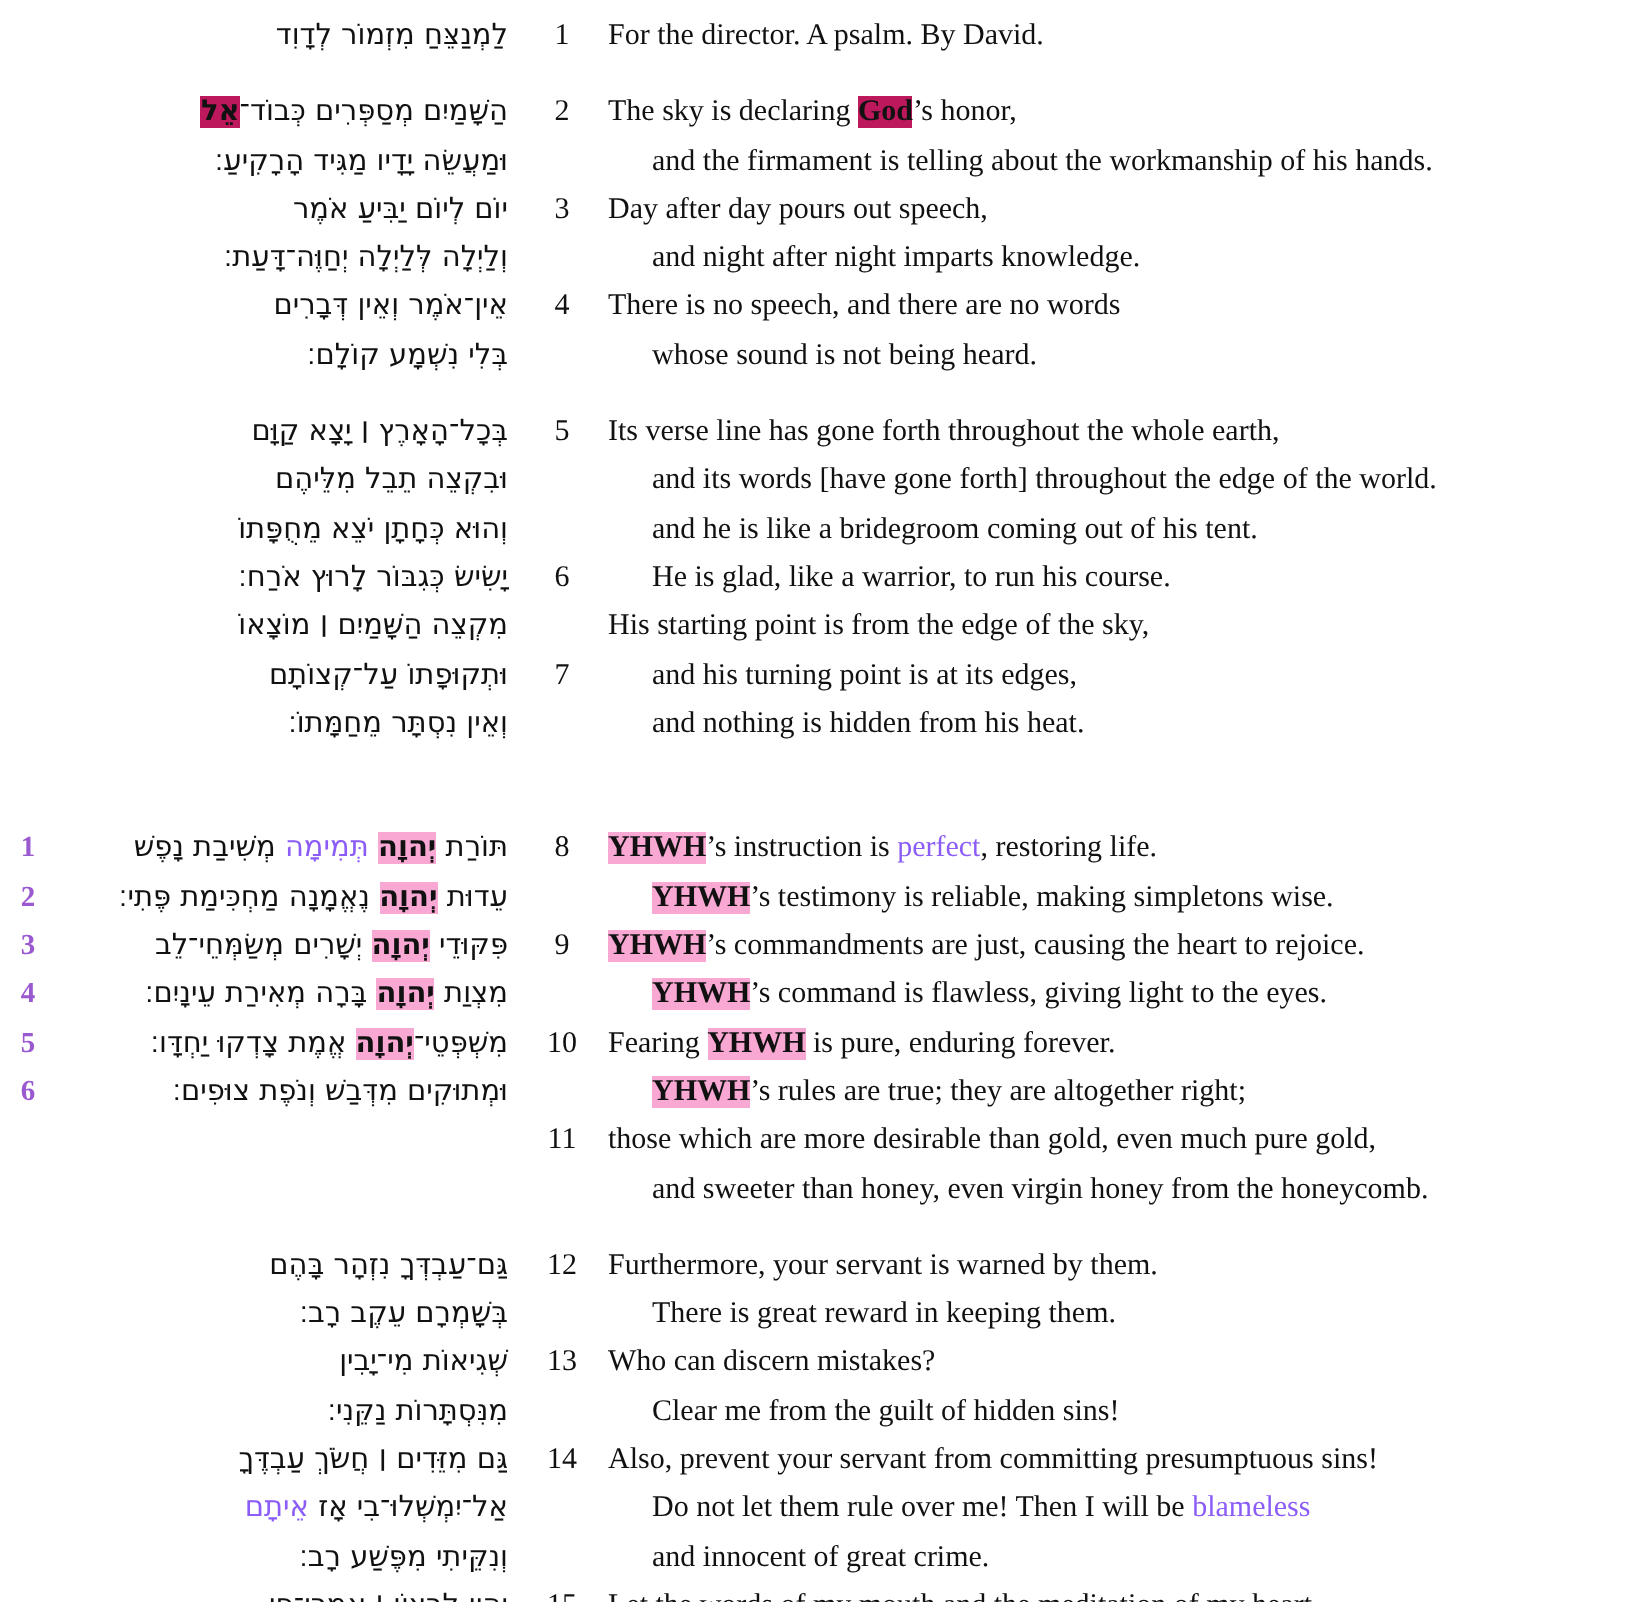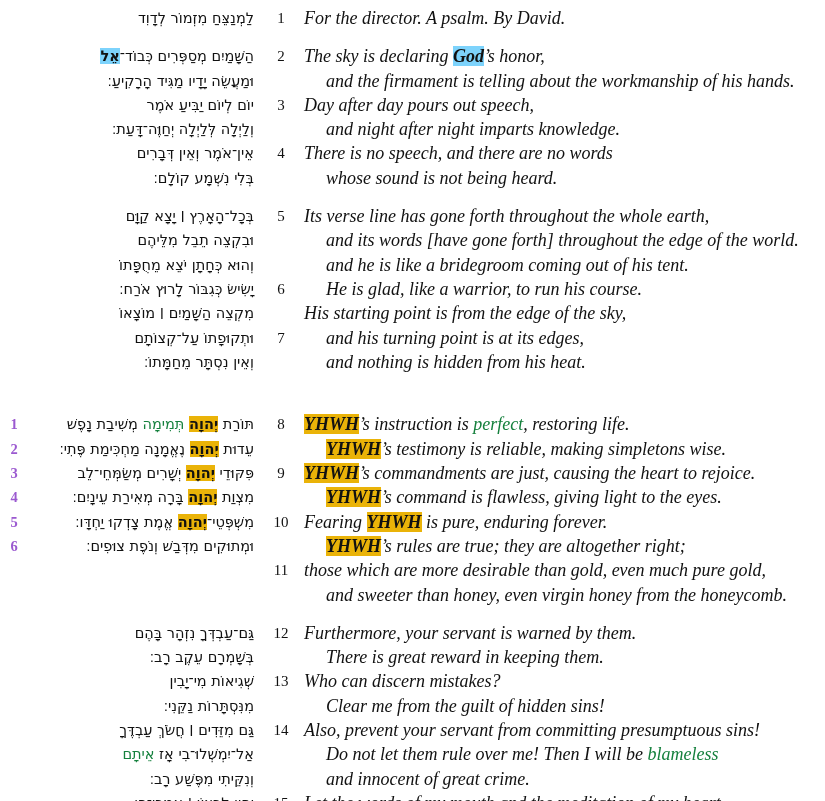--- a/index.html
+++ b/index.html
@@ -46,38 +46,37 @@
     white-space: nowrap;
   }
   .col-num {
     grid-column: 3;
     text-align: center;
     font-size: 15px;
     line-height: 24.3px;
   }
   .col-eng {
     grid-column: 4;
-    font-size: 18px;
+    font-size: 15px;
     line-height: 24.3px;
     padding-left: 2px;
     padding-right: 4px;
-    font-style: italic;
   }
 
   .hline { height: 24.3px; }
   .eline { height: 24.3px; white-space: nowrap; }
   .nline { height: 24.3px; }
   .mline { height: 24.3px; }
 
   .indent1 { padding-left: 22px; }
 
   
-  .hl-yellow { background: #7dd3fc; font-weight: bold; margin-top: 20px; }
-  .hl-purple { background: #eab308; font-weight: bold; }
-  .c-red     { color: #15803d; }
+  .hl-yellow { background: #be185d; font-weight: bold; margin-top: 20px; }
+  .hl-purple { background: #f9a8d4; font-weight: bold; }
+  .c-red     { color: #8b5cf6; }
 
   
   .heb { font-family: "DejaVu Sans", "Liberation Serif", serif; }
 </style>
 </head>
 <body>
 
 <div class="page">
   <div id="stanzas-root">
       <div class="stanza">

